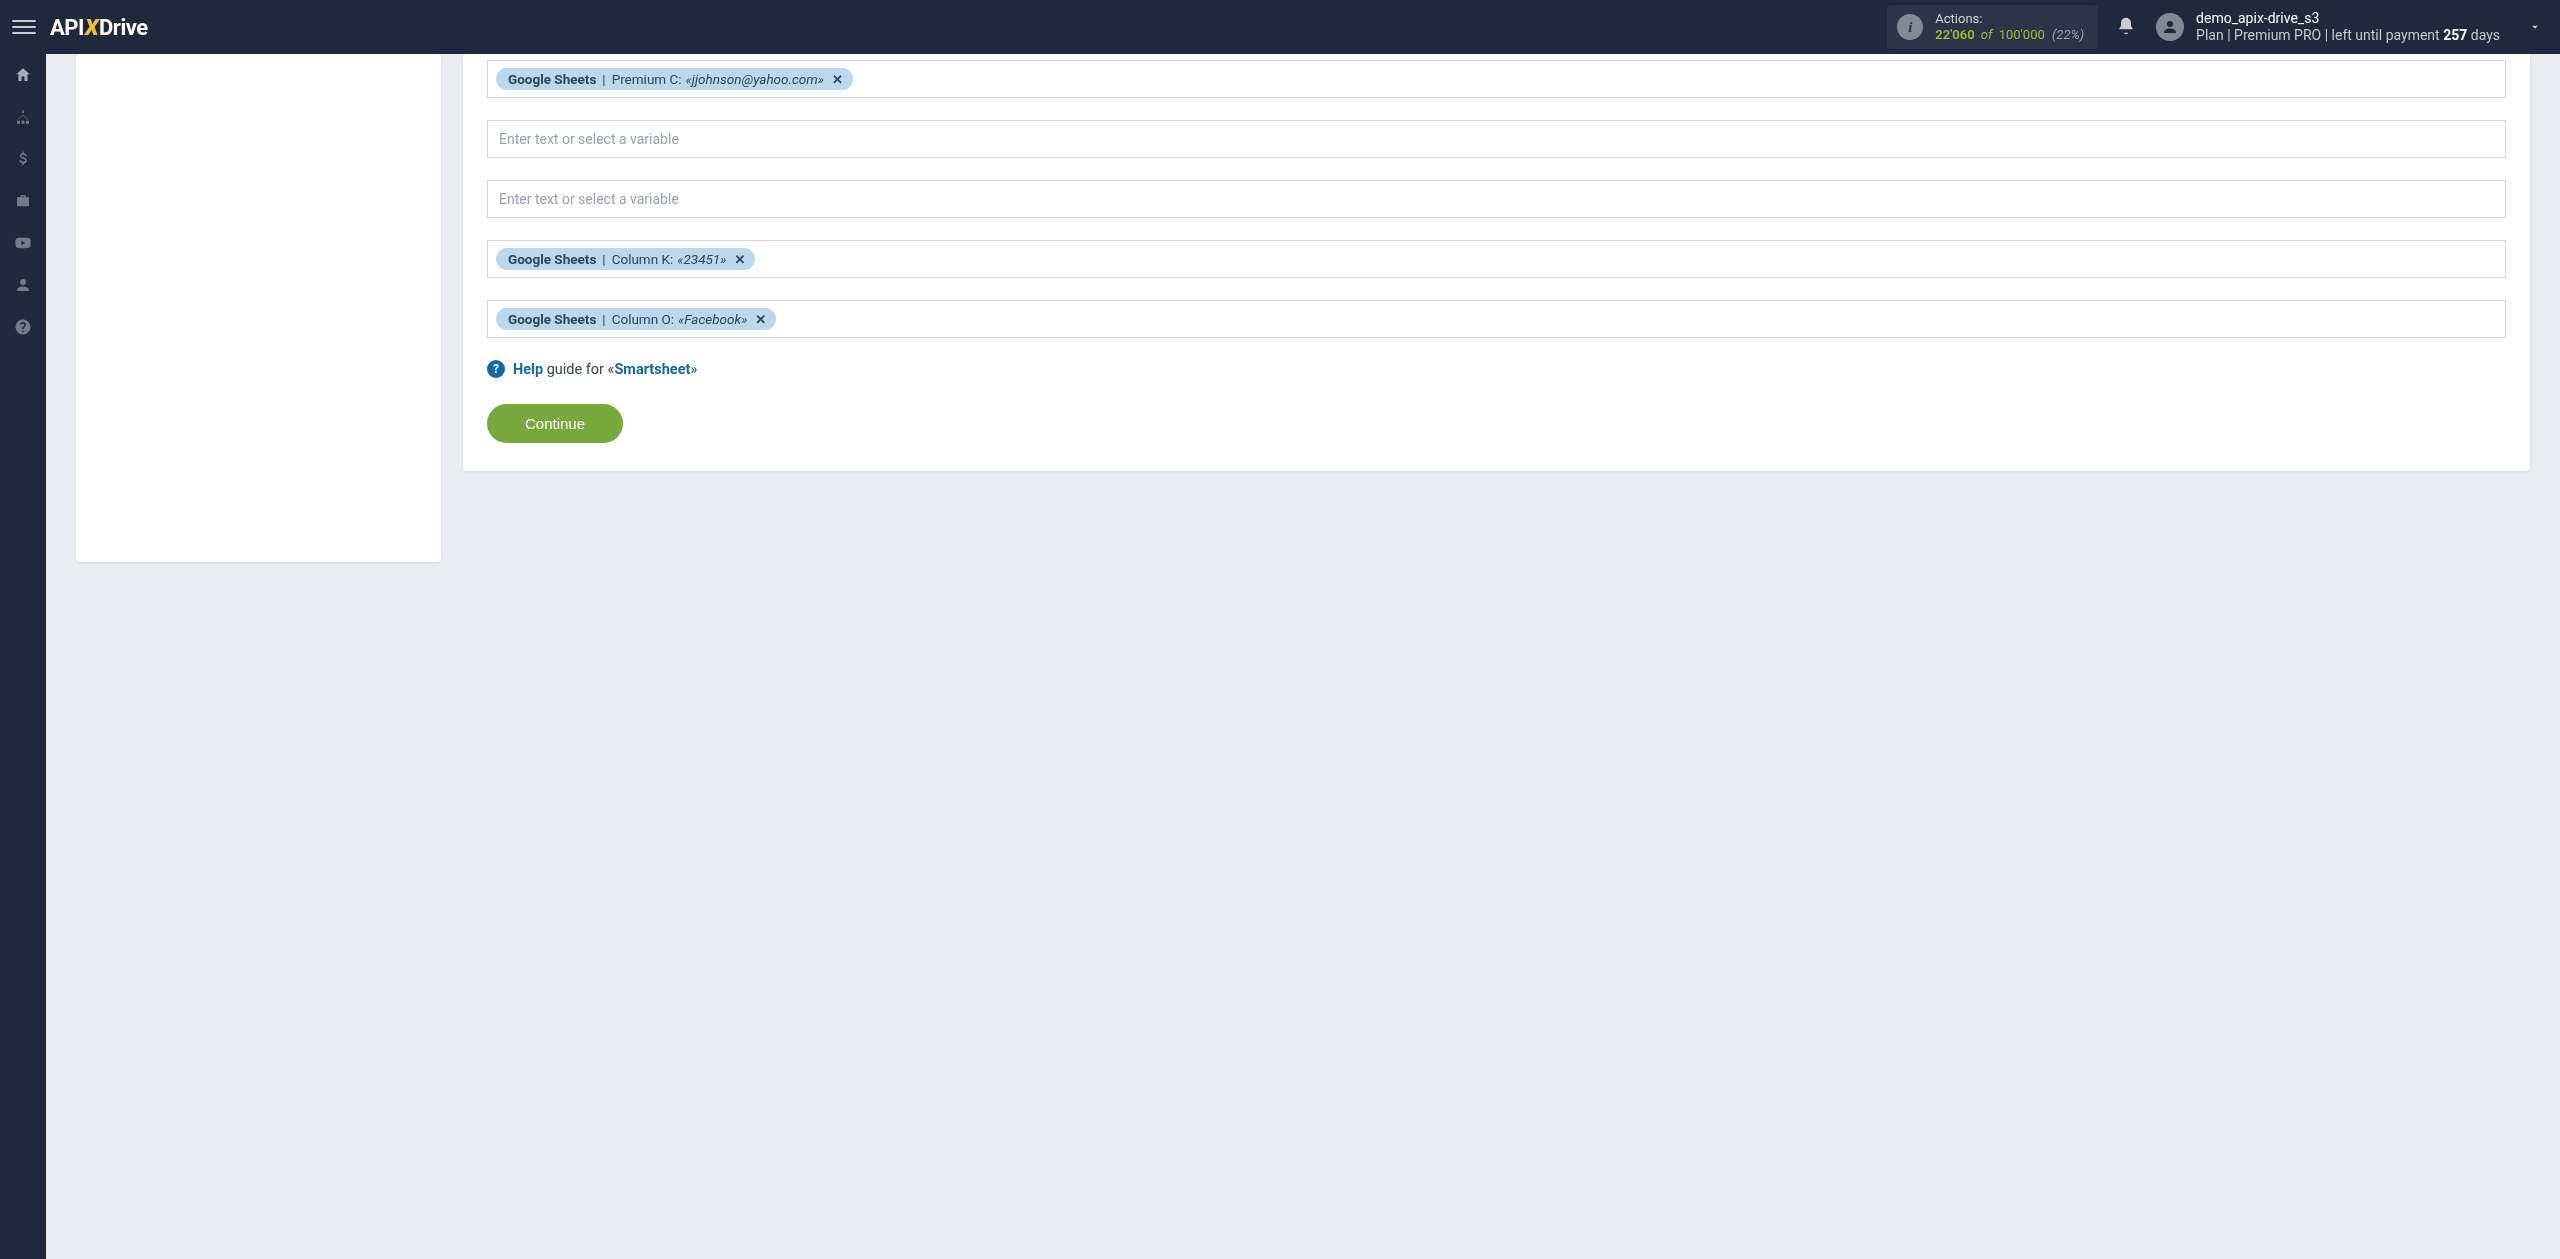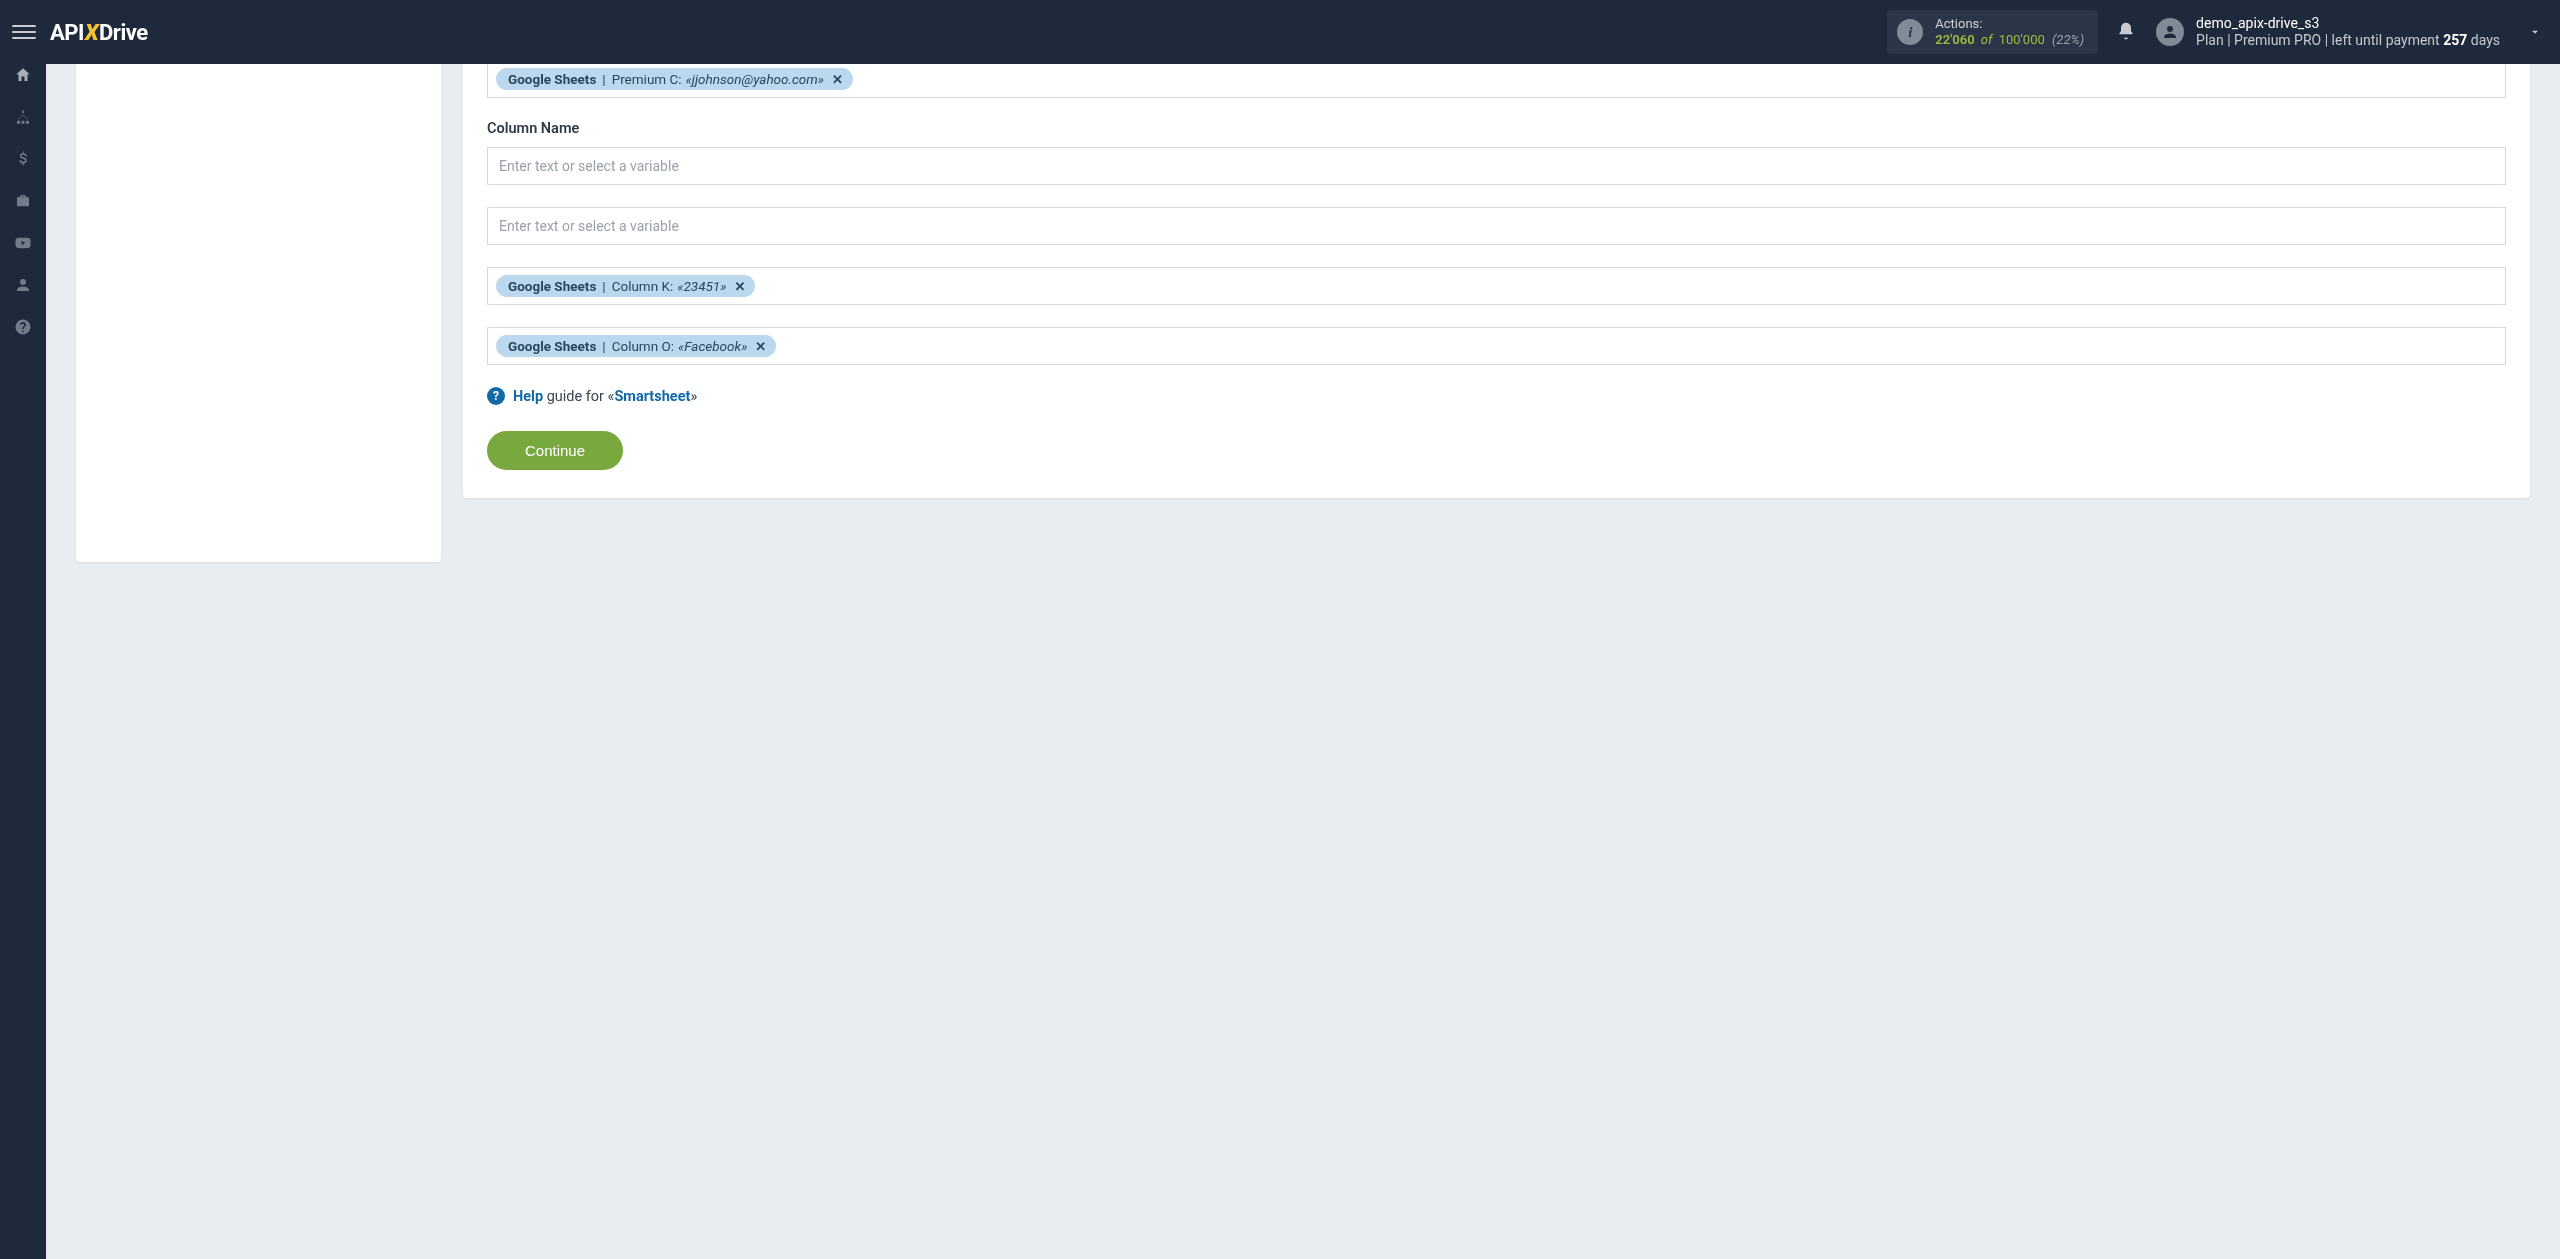--- a/index.html
+++ b/index.html
@@ -8,21 +8,21 @@
     font-family: -apple-system, BlinkMacSystemFont, "Segoe UI", Roboto, "Helvetica Neue", Arial, sans-serif;
     background: #e9edf1;
     color: #333;
     font-size: 14px;
   }
 
   
   .topbar {
     position: fixed;
     top: 0; left: 0; right: 0;
-    height: 64px;
+    height: 54px;
     background: #1e2a3b;
     display: flex;
     align-items: center;
     padding: 0 18px 0 12px;
     color: #fff;
     z-index: 100;
   }
   .hamburger {
     width: 24px; height: 24px;
     display: flex; flex-direction: column; justify-content: center;
@@ -279,21 +279,20 @@
             <span class="sep">|</span>
             <span>Premium C:</span>
             <span class="val">«jjohnson@yahoo.com»</span>
             <span class="rm">✕</span>
           </span>
         </div>
       </div>
 
       
       <div class="form-group">
-        <span class="label">Column Name</span>
         <div class="field-box empty">Enter text or select a variable</div>
       </div>
 
       
       <div class="form-group">
         <div class="field-box empty">Enter text or select a variable</div>
       </div>
 
       
       <div class="form-group">

